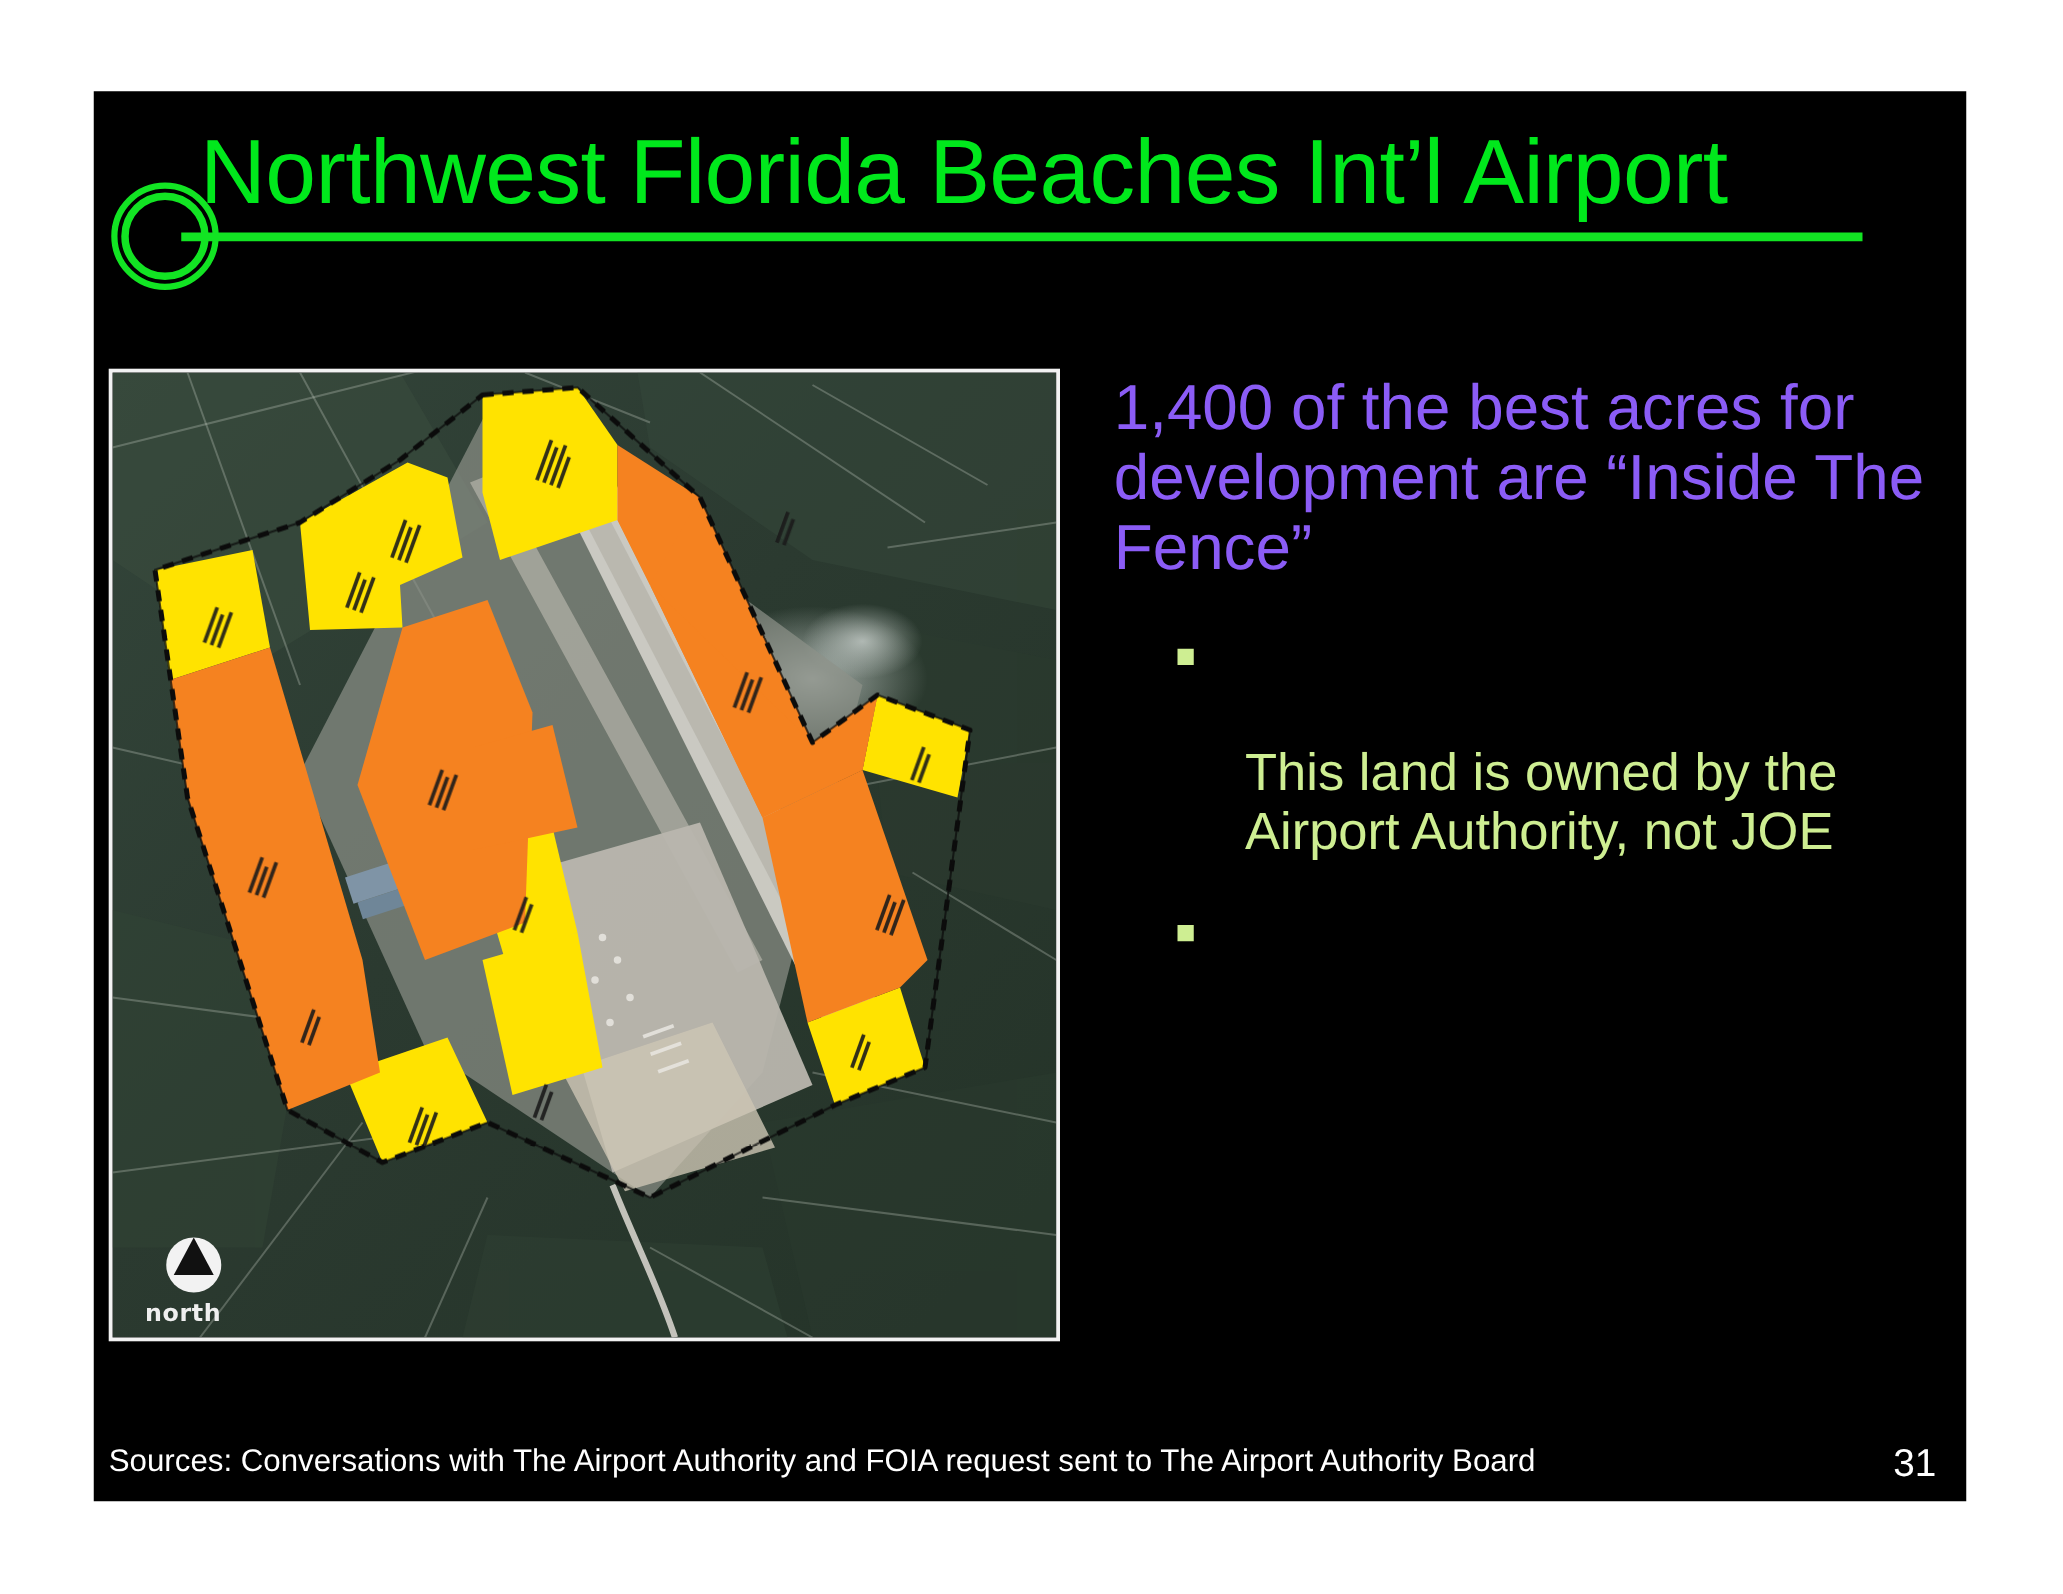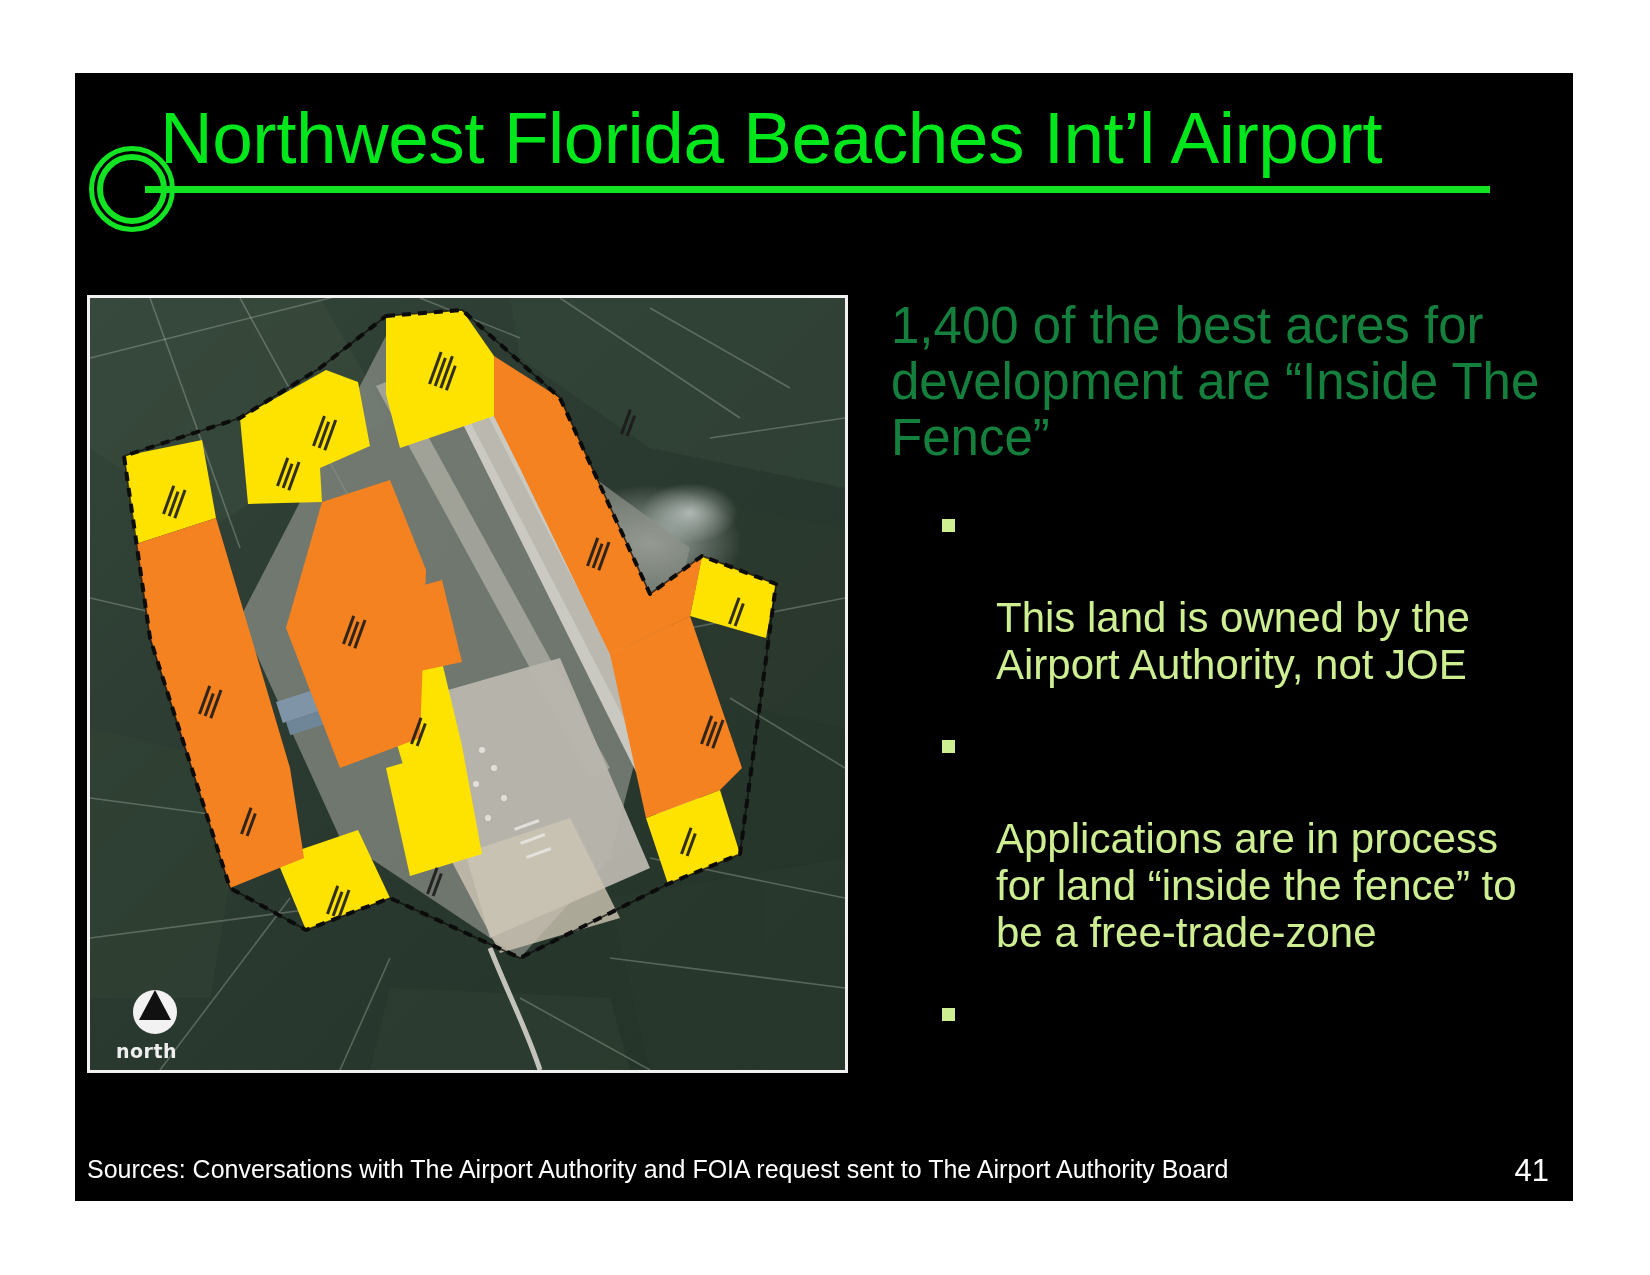--- a/index.html
+++ b/index.html
@@ -115,21 +115,21 @@
   }
 
   
   .text-col {
     position: absolute;
     left: 808px;
     top: 225px;
     width: 672px;
   }
   .headline {
-    color: #15803d;
+    color: #8b5cf6;
     font-size: 51px;
     line-height: 56px;
     font-weight: 400;
     margin: 0 0 34px 0;
     padding-left: 8px;
     white-space: pre-line;
   }
   .bullets {
     list-style: none;
     margin: 15px;
@@ -393,25 +393,21 @@
   <div class="text-col">
     <div class="headline">1,400 of the best acres for development are “Inside The Fence”</div>
 
     <ul class="bullets">
       <li class="bullet">
         <span class="bullet-marker"></span>
         <span>This land is owned by the Airport Authority, not JOE</span>
       </li>
       <li class="bullet">
         <span class="bullet-marker"></span>
-        <span>Applications are in process for land “inside the fence” to be a free-trade-zone</span>
-      </li>
-      <li class="bullet">
-        <span class="bullet-marker"></span>
       </li>
 
     </ul>
   </div>
 
   <div class="footer-source">Sources: Conversations with The Airport Authority and FOIA request sent to The Airport Authority Board</div>
-  <div class="footer-page">41</div>
+  <div class="footer-page">31</div>
 
 </div>
 
 </body></html>

